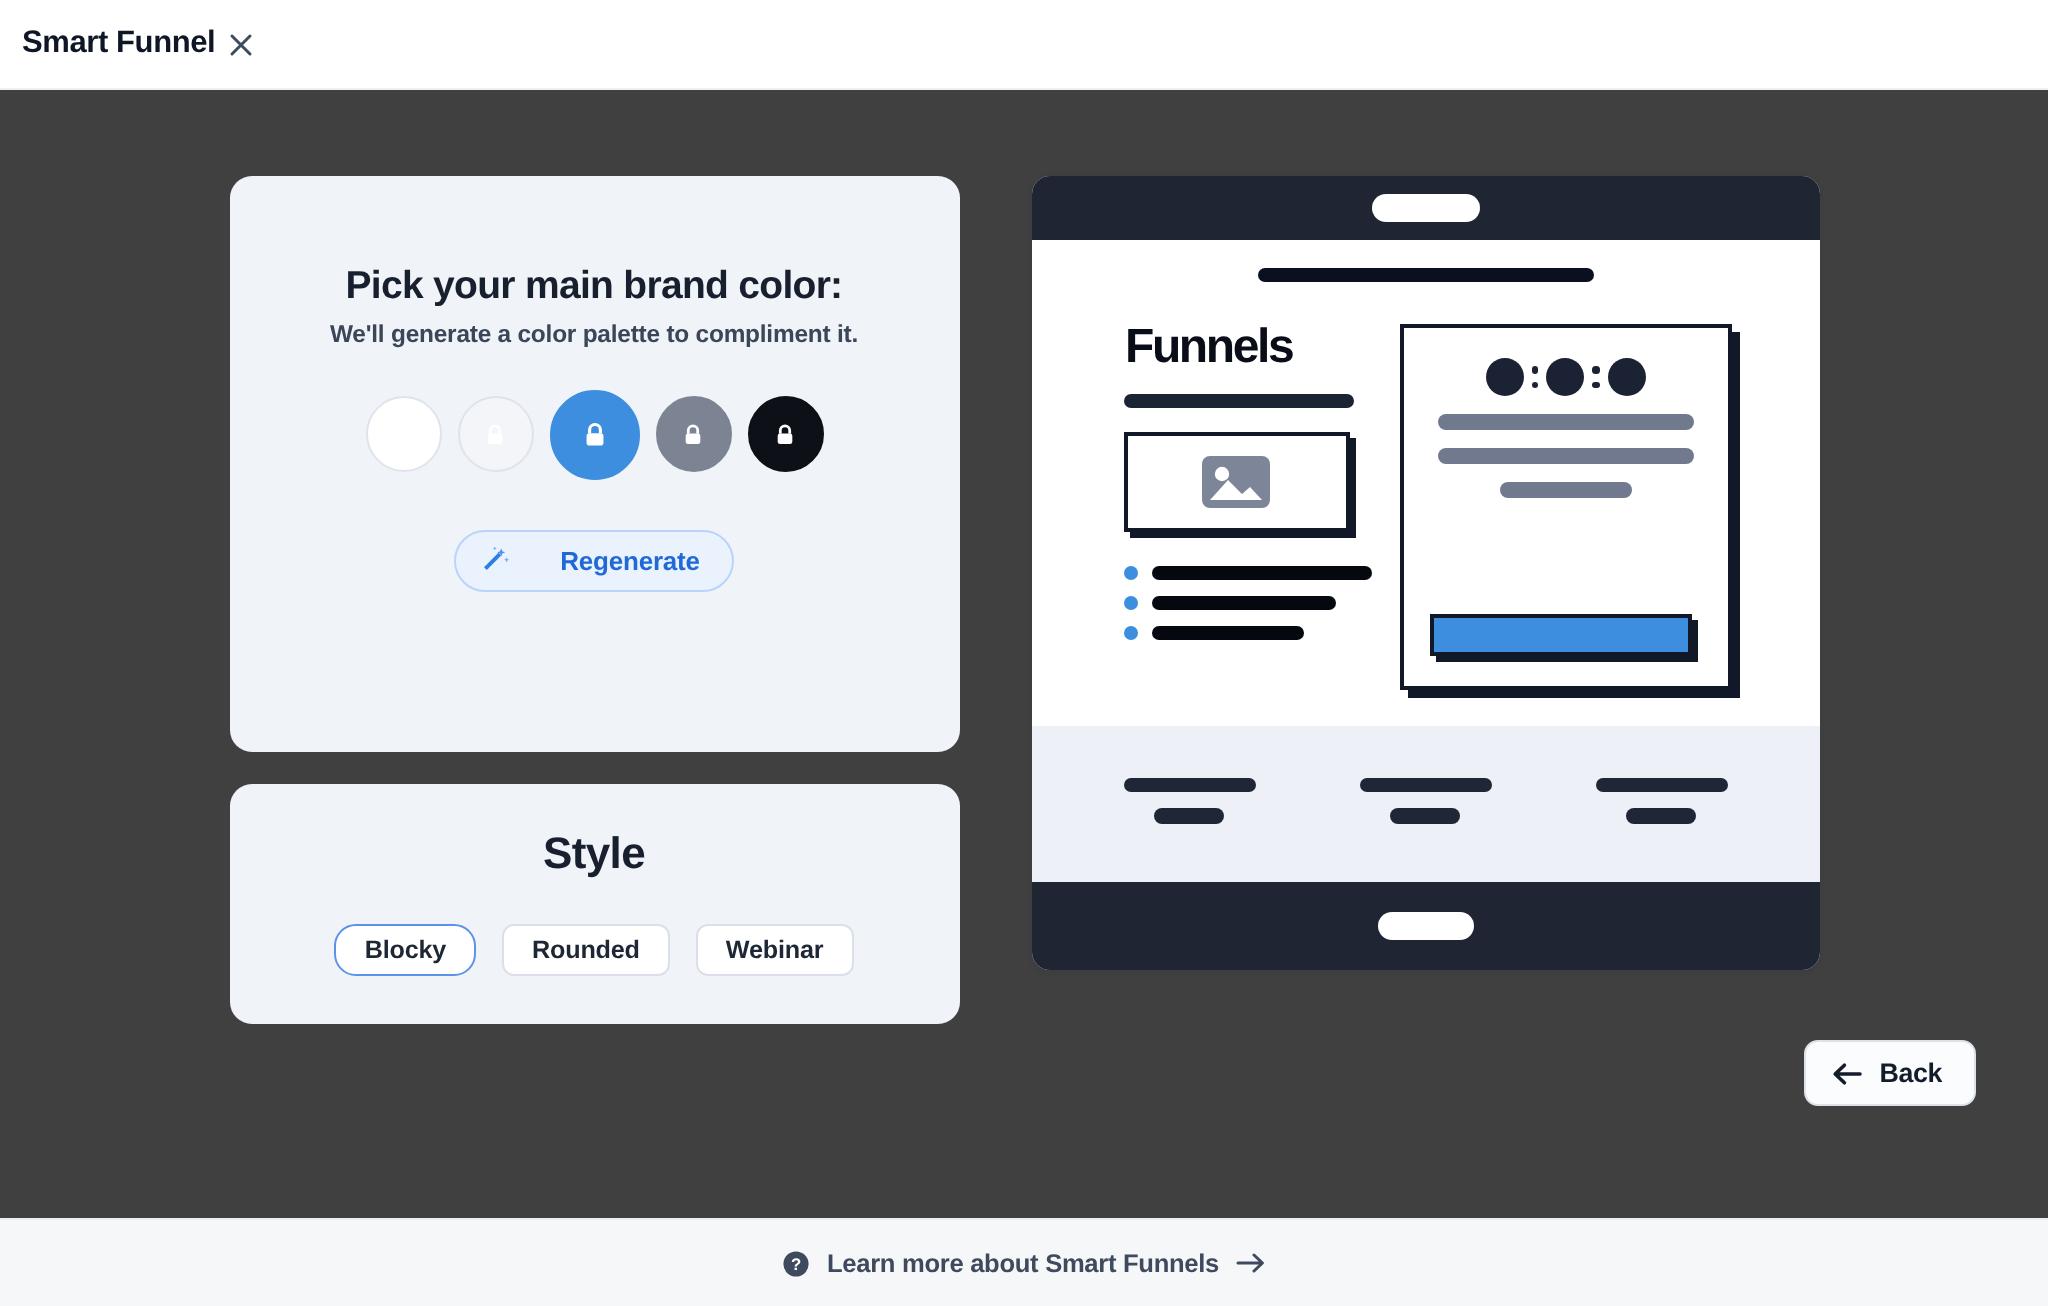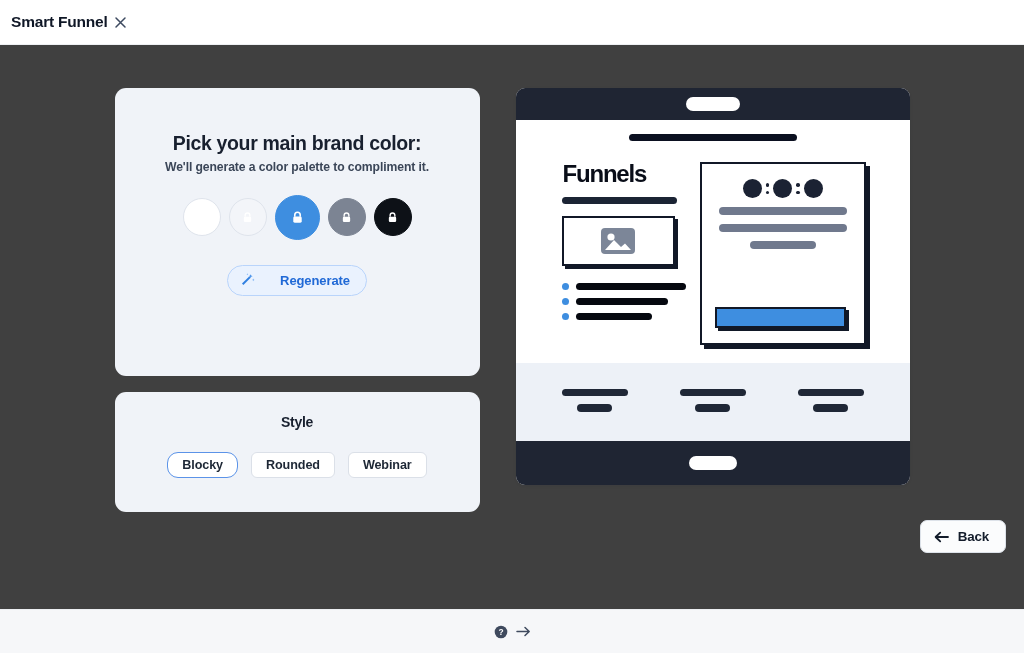--- a/index.html
+++ b/index.html
@@ -137,21 +137,21 @@
   }
 
   .panel-style {
     height: 120px;
     padding-top: 22px;
     display: flex;
     flex-direction: column;
     align-items: center;
   }
   .style-title {
-    font-size: 14px;
+    font-size: 22px;
     font-weight: bold;
     color: #18202f;
     letter-spacing: -0.3px;
   }
   .style-opts {
     display: flex;
     gap: 13px;
     margin-top: 22px;
   }
   .style-chip {
@@ -356,21 +356,21 @@
   }
   .pv-footer-pill {
     width: 48px; height: 14px;
     border-radius: 8px;
     background: #ffffff;
   }
 
   
   .navbtns {
     position: absolute;
-    right: 18px;
+    right: 36px;
     top: 475px;
     display: flex;
     gap: 14px;
   }
   .btn {
     height: 33px;
     border-radius: 7px;
     font-size: 13.4px;
     font-weight: bold;
     display: inline-flex;
@@ -600,20 +600,21 @@
   </div>
 
   <div class="pagefooter">
     <div class="learn">
       <span>
         <svg width="14" height="14" viewBox="0 0 16 16">
           <circle cx="8" cy="8" r="7.2" fill="#3f4a5e"></circle>
           <text x="8" y="11.6" font-size="9.6" font-weight="bold" text-anchor="middle" fill="#ffffff" font-family="Liberation Sans, sans-serif">?</text>
         </svg>
       </span>
+      <span>Learn more about Smart Funnels</span>
       <span>
         <svg width="15" height="11" viewBox="0 0 15 11" fill="none">
           <path d="M1 5.5 H13 M9 1.5 L13.2 5.5 L9 9.5" stroke="#3f4a5e" stroke-width="1.5" stroke-linecap="round" stroke-linejoin="round"></path>
         </svg>
       </span>
     </div>
   </div>
 
 </div>
 

